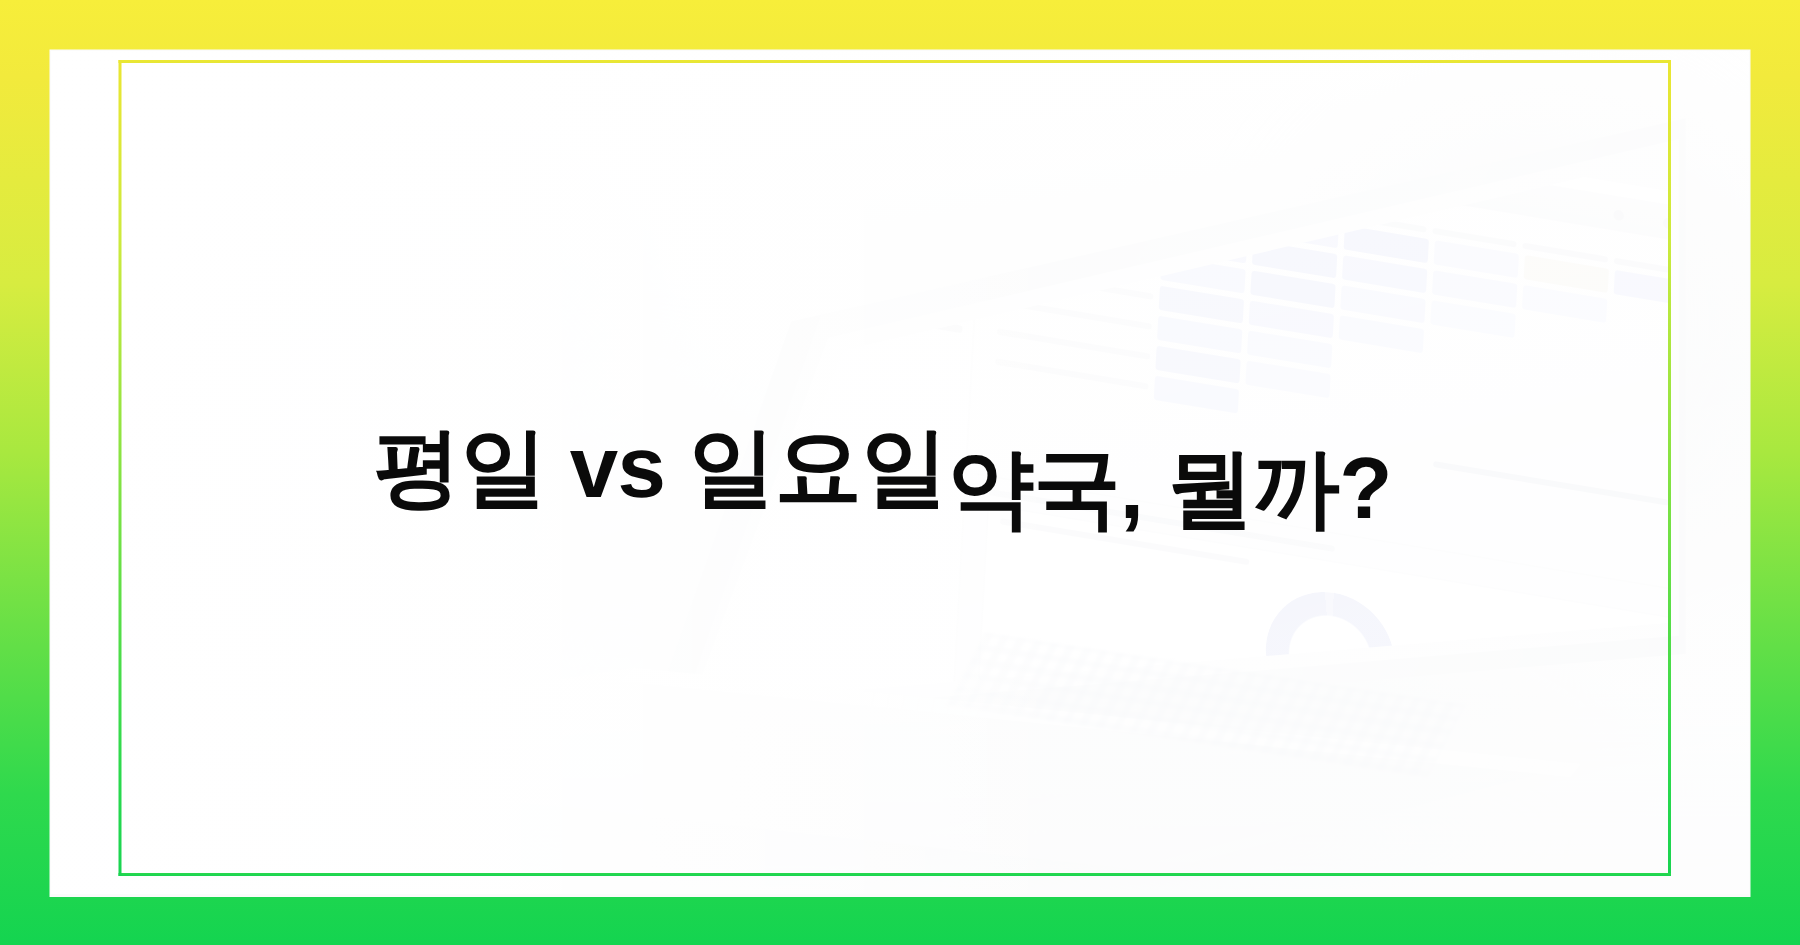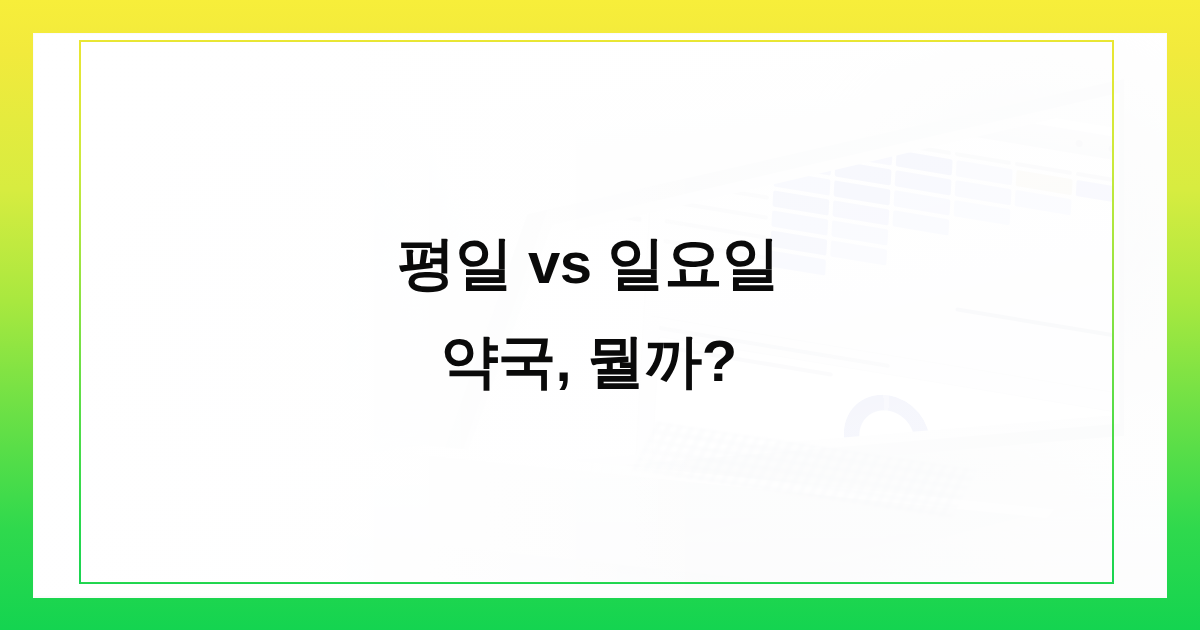--- a/index.html
+++ b/index.html
@@ -364,21 +364,21 @@
   }
 
   
   .headline {
     position: absolute;
     left: 79px;
     top: 40px;
     width: 1035px;
     height: 544px;
     display: flex;
-    flex-direction: column;
+    flex-direction: row;
     align-items: center;
     justify-content: center;
     z-index: 7;
     pointer-events: none;
   }
   .headline .line {
     font-size: 58px;
     font-weight: bold;
     color: #0a0a0a;
     letter-spacing: -0.5px;

